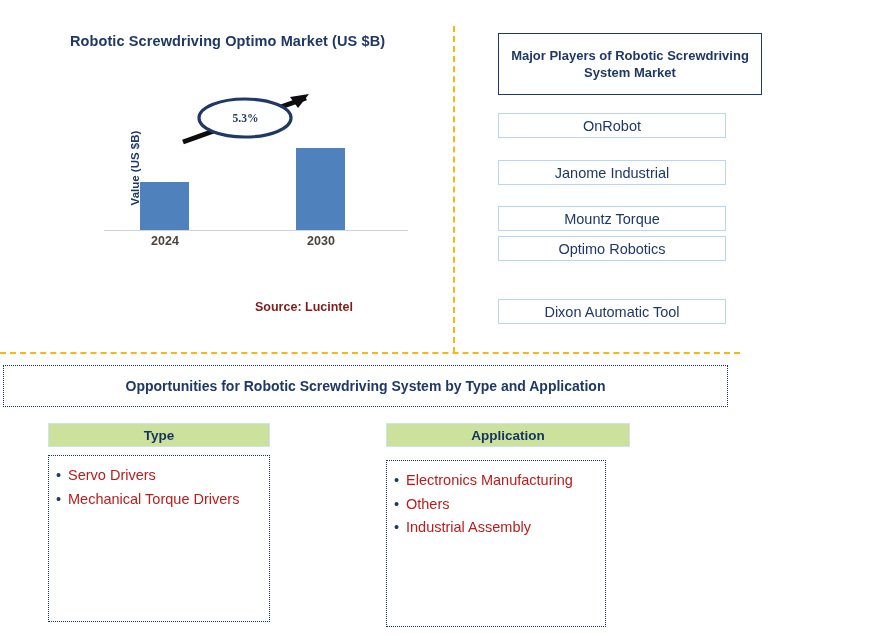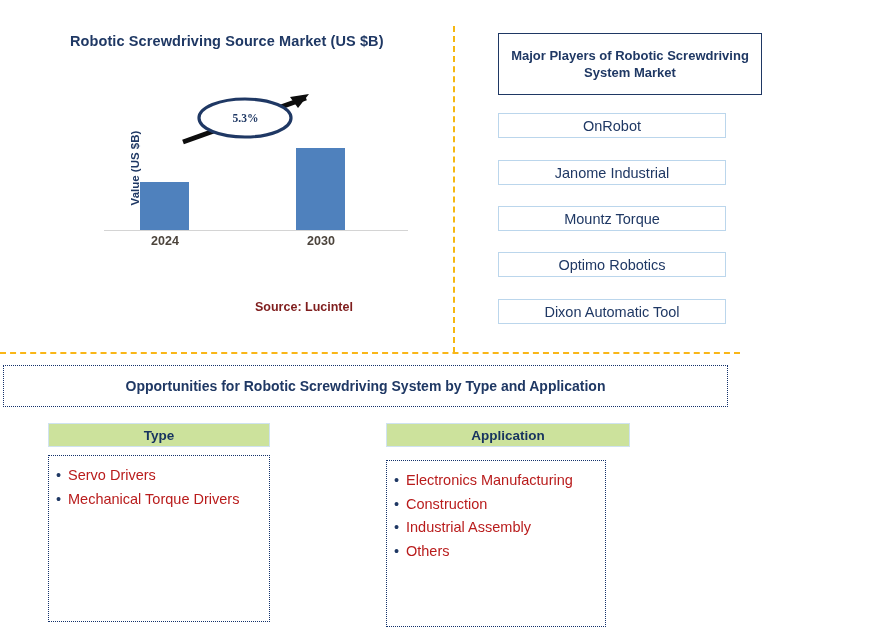--- a/index.html
+++ b/index.html
@@ -154,21 +154,21 @@
   }
 
   #type-header   { left: 48px;  top: 423px; width: 222px; }
   #type-list     { left: 48px;  top: 455px; width: 222px; height: 167px; }
   #app-header    { left: 386px; top: 423px; width: 244px; }
   #app-list      { left: 386px; top: 460px; width: 220px; height: 167px; }
 </style>
 </head>
 <body>
 
-<div class="abs" id="chart-title">Robotic Screwdriving Source Market (US $B)</div>
+<div class="abs" id="chart-title">Robotic Screwdriving Optimo Market (US $B)</div>
 
 <div class="abs" id="chart-area">
 
   <div class="abs" id="y-axis-label">Value (US $B)</div>
 
   <div class="abs" id="axis-line"></div>
 
   <div class="abs bar" id="bar-2024"></div>
   <div class="abs bar" id="bar-2030"></div>
 
@@ -190,34 +190,33 @@
 <div class="abs" id="source-note">Source: Lucintel</div>
 
 <div class="abs" id="v-divider"></div>
 <div class="abs" id="h-divider"></div>
 
 <div class="abs" id="players-header">Major Players of Robotic Screwdriving System Market</div>
 
 <div class="abs player-box" style="top:113px;">OnRobot</div>
 <div class="abs player-box" style="top:160px;">Janome Industrial</div>
 <div class="abs player-box" style="top:206px;">Mountz Torque</div>
-<div class="abs player-box" style="top:252px;text-align:center;">Optimo Robotics</div>
+<div class="abs player-box" style="top:236px;text-align:center;">Optimo Robotics</div>
 <div class="abs player-box" style="top:299px;">Dixon Automatic Tool</div>
 
 <div class="abs" id="opportunities-banner">Opportunities for Robotic Screwdriving System by Type and Application</div>
 
 <div class="abs col-header" id="type-header">Type</div>
 <div class="abs col-list" id="type-list">
   <ul>
     <li>Servo Drivers</li>
     <li>Mechanical Torque Drivers</li>
   </ul>
 </div>
 
 <div class="abs col-header" id="app-header">Application</div>
 <div class="abs col-list" id="app-list">
   <ul>
     <li>Electronics Manufacturing</li>
-    <li>Construction</li>
+    <li>Others</li>
     <li>Industrial Assembly</li>
-    <li>Others</li>
   </ul>
 </div>
 
 </body></html>

